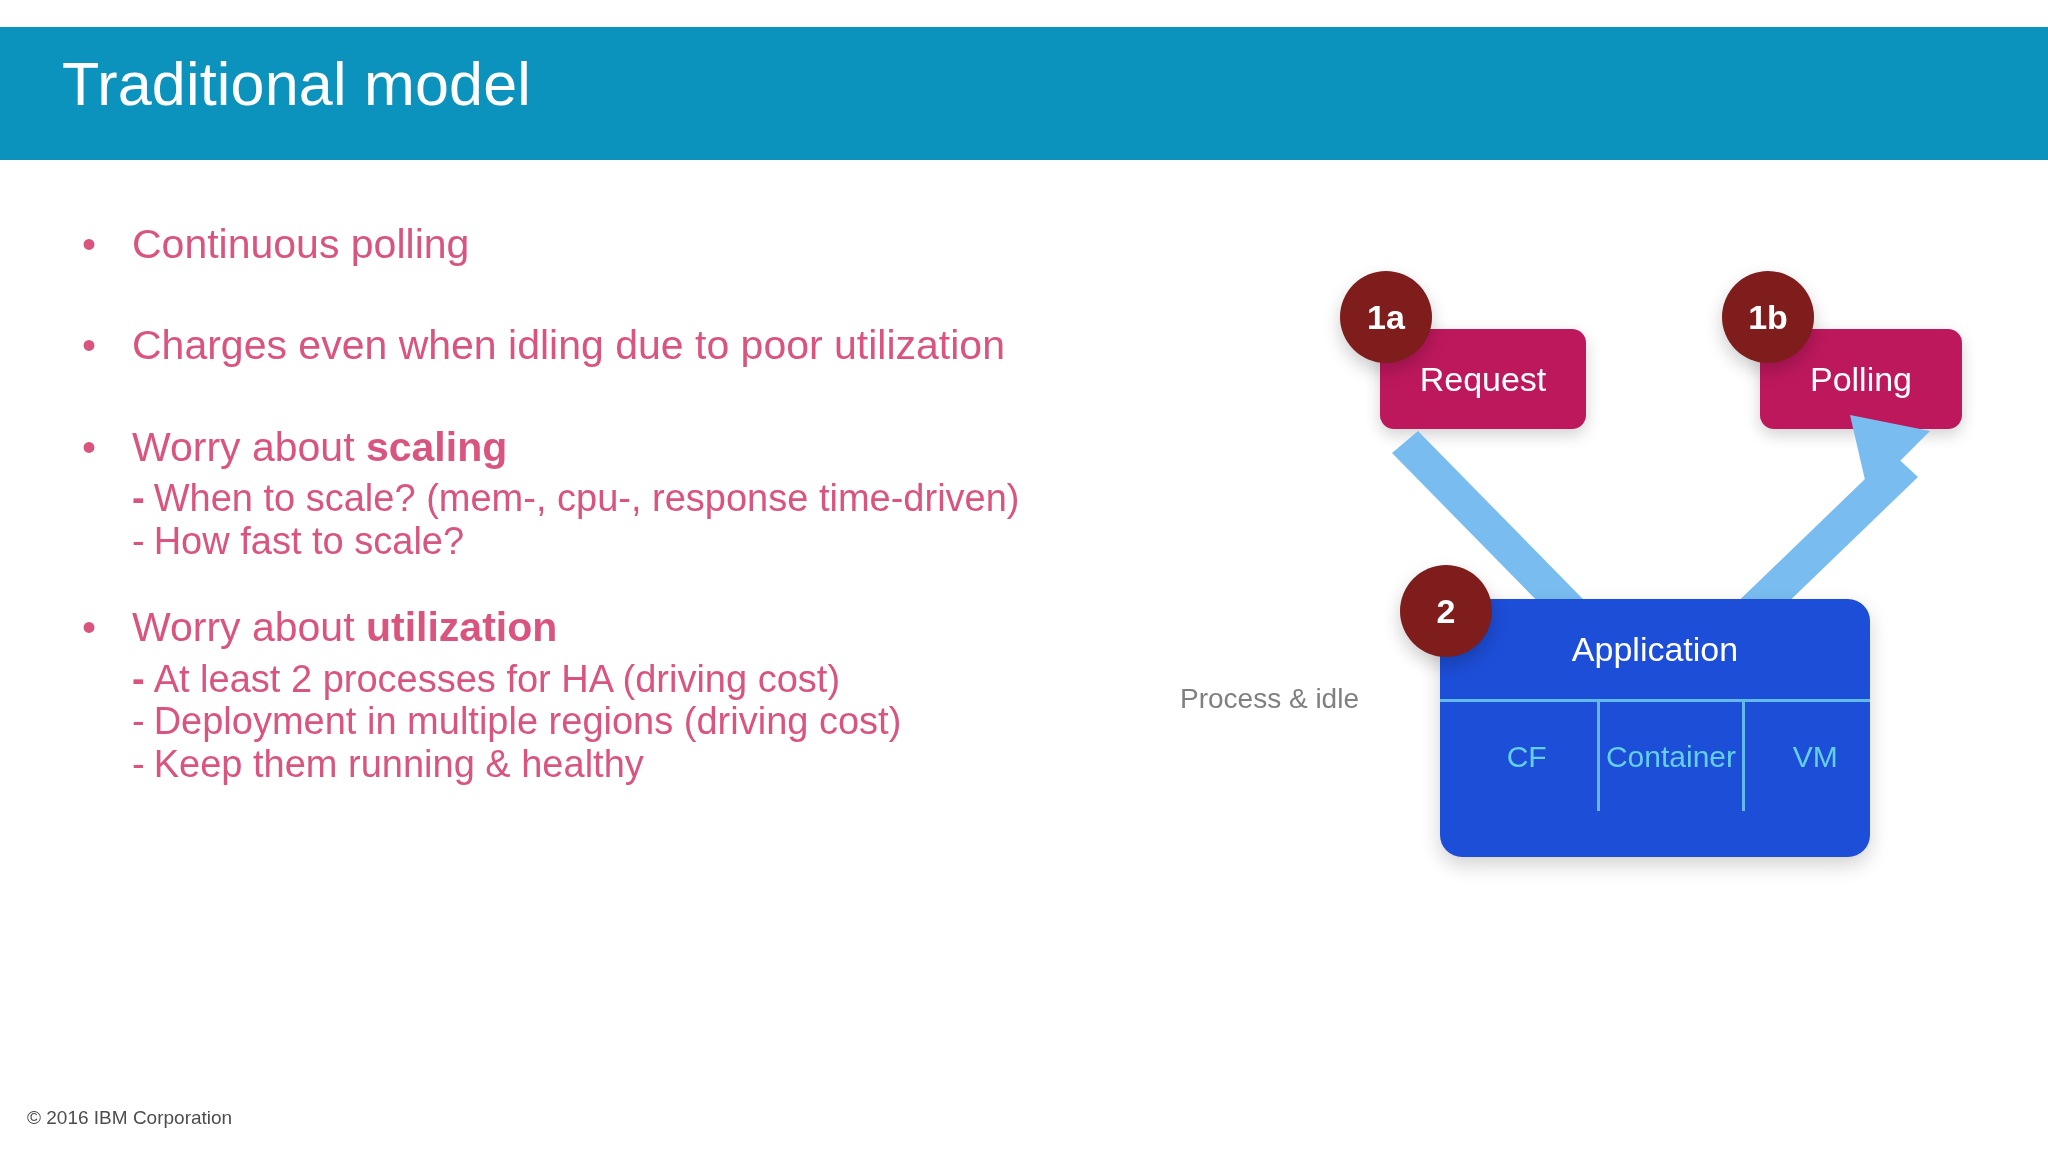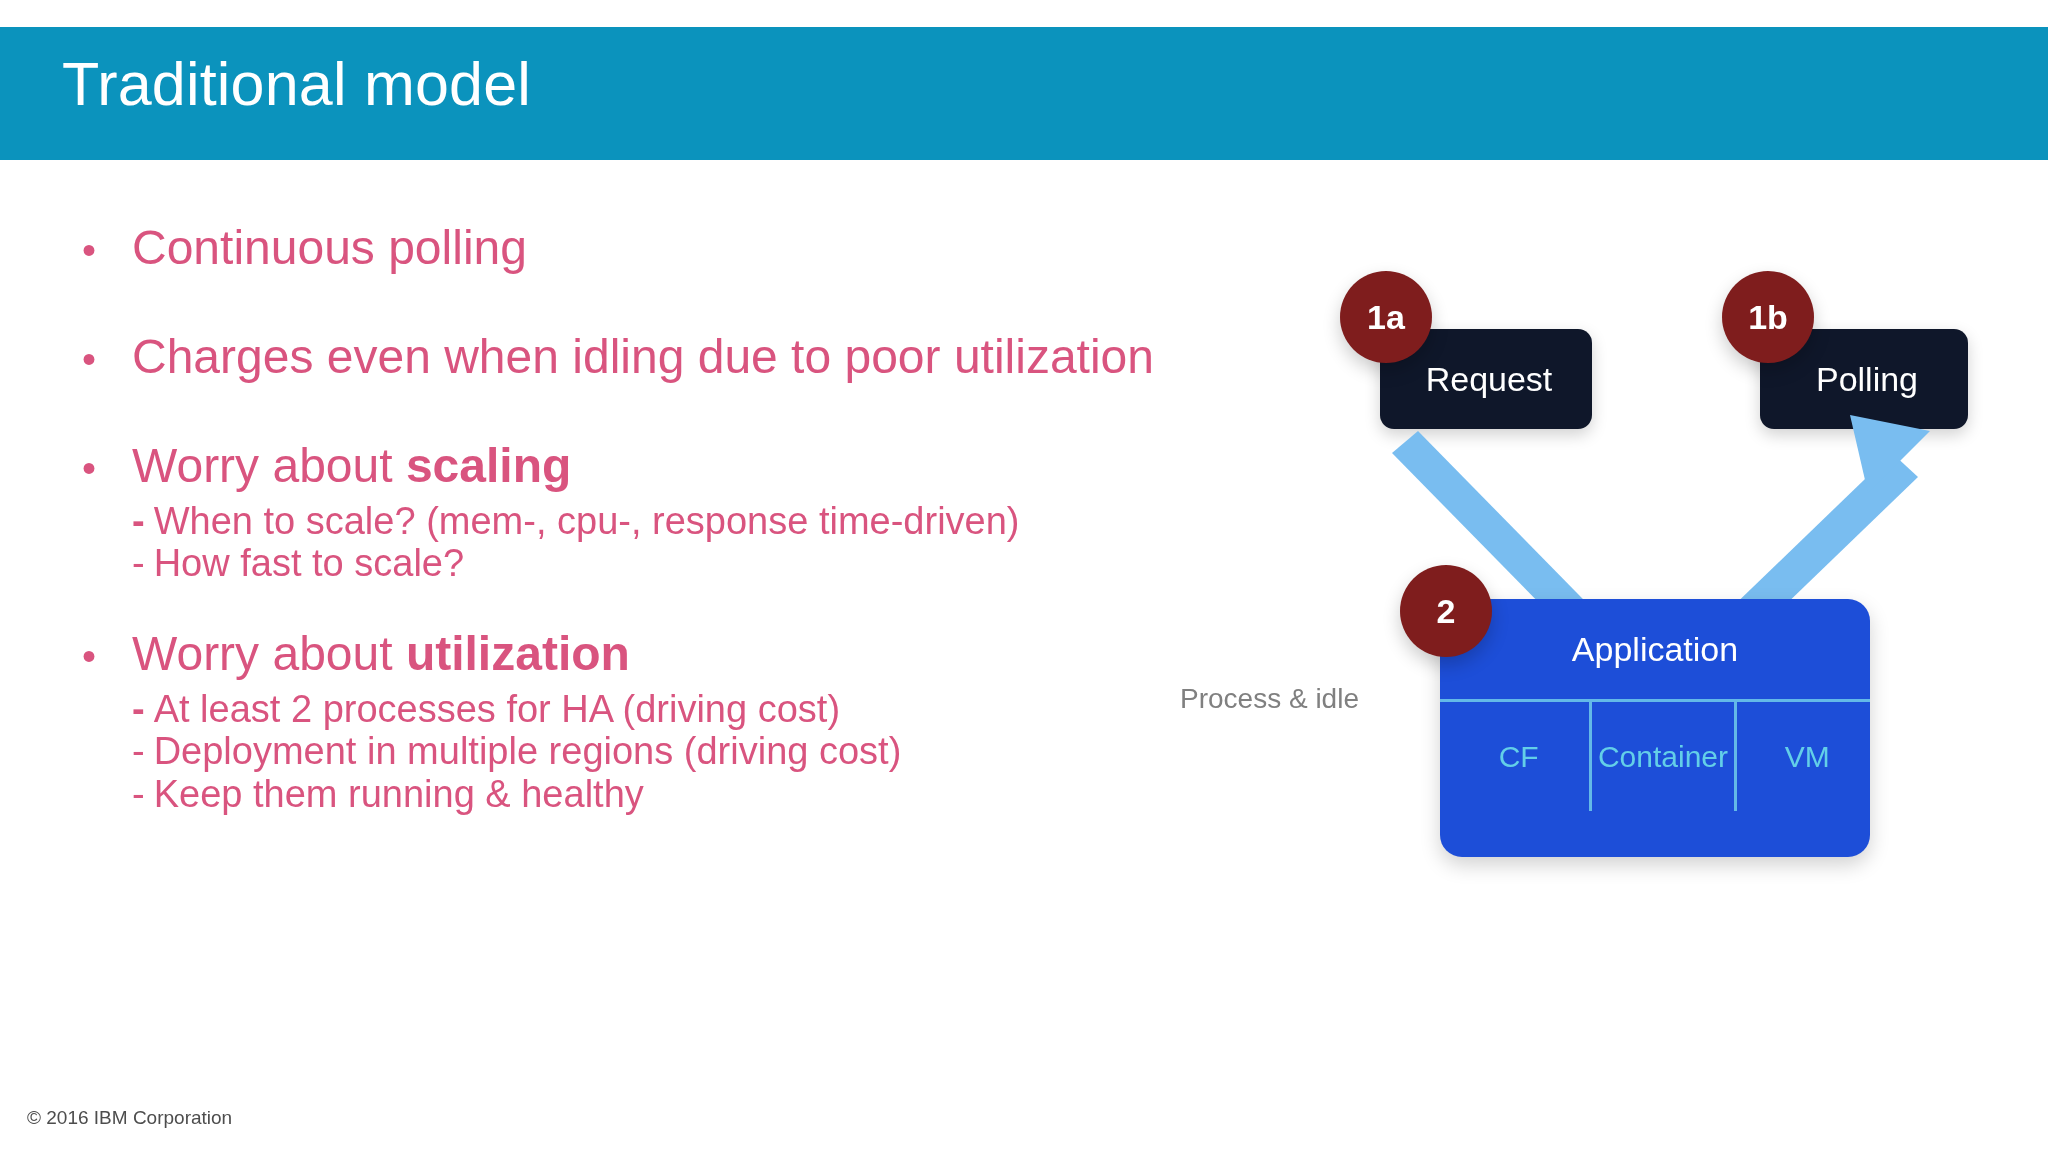--- a/index.html
+++ b/index.html
@@ -54,21 +54,21 @@
     flex: 0 0 62px;
     color: #d9547f;
     font-size: 40px;
     line-height: 1;
     text-align: left;
     padding-left: 12px;
     box-sizing: border-box;
   }
   .bullet-text {
     color: #d9547f;
-    font-size: 48px;
+    font-size: 41px;
     line-height: 1.06;
     white-space: nowrap;
   }
   .bullet-text b {
     font-weight: 700;
   }
 
   .sub-list {
     margin-left: 62px;
     margin-top: 8px;
@@ -99,29 +99,28 @@
   .diagram {
     position: absolute;
     left: 1230px;
     top: 280px;
     width: 790px;
     height: 800px;
   }
 
   .node-box {
     position: absolute;
-    background: #0f172a;
+    background: #be185d;
     border-radius: 14px;
     box-shadow: 0 6px 16px rgba(0,0,0,0.18);
     display: flex;
     align-items: center;
     justify-content: center;
     color: #ffffff;
     font-size: 34px;
-    padding-left: 6px;
   }
   .box-request {
     left: 150px;  top: 22px;
     width: 206px; height: 100px;
   }
   .box-polling {
     left: 530px; top: 22px;
     width: 202px; height: 100px;
   }
 
@@ -168,21 +167,21 @@
   }
   .app-divider {
     position: absolute;
     left: 0; top: 100px;
     width: 100%;
     height: 3px;
     background: #63b9e8;
   }
   .app-cols {
     position: absolute;
-    left: 8px; top: 103px;
+    left: 16px; top: 103px;
     width: 100%;
     height: 109px;
     display: flex;
     text-align: center;
   }
   .app-col {
     flex: 1 1 0;
     display: flex;
     align-items: center;
     justify-content: center;

